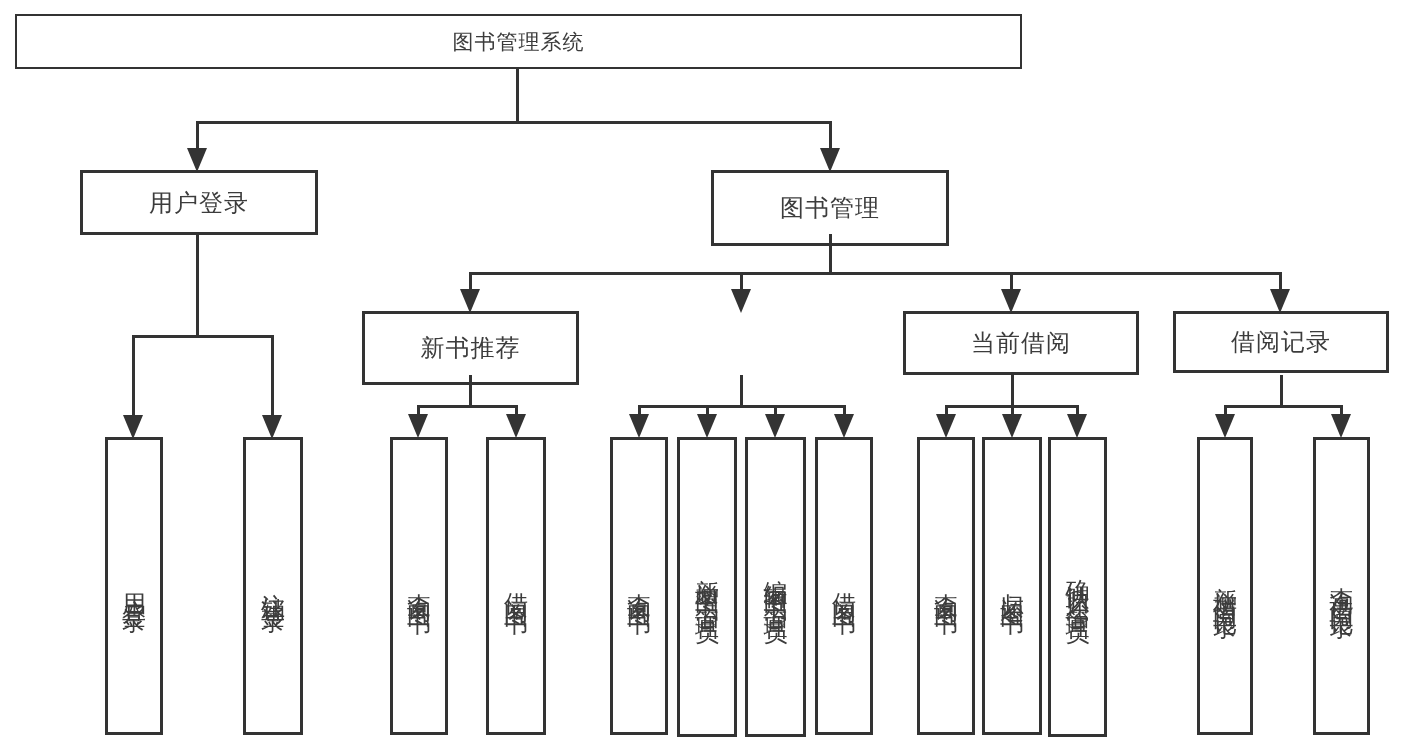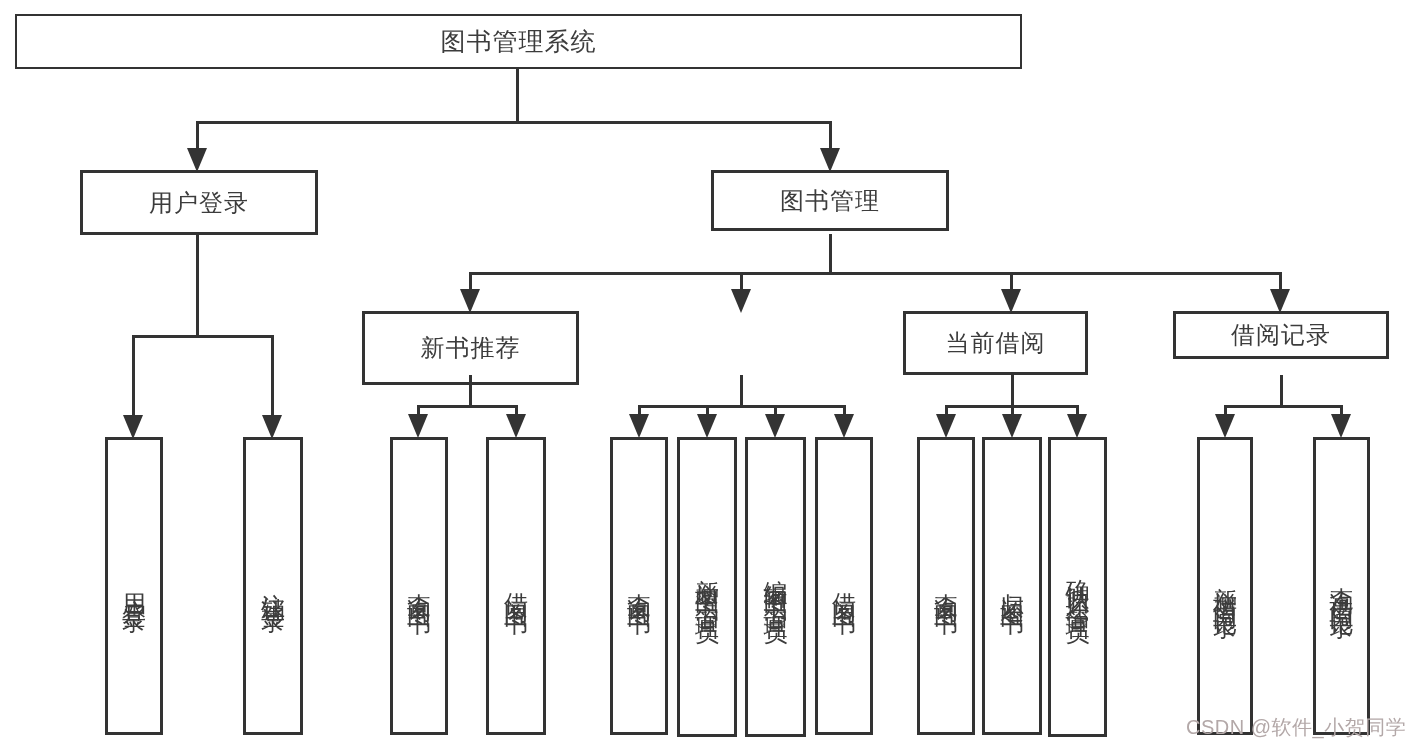--- a/index.html
+++ b/index.html
@@ -21,21 +21,21 @@
     border:3px solid var(--line);
     box-sizing:border-box;
     display:flex;
     align-items:center;
     justify-content:center;
     color:var(--text);
     font-size:24px;
     letter-spacing:1px;
     white-space:nowrap;
   }
-  .box.root{border-width:2px;font-size:25px;}
+  .box.root{border-width:2px;font-size:21px;}
   .box.vert{
     writing-mode:vertical-rl;
     letter-spacing:6px;
     font-size:24px;
     line-height:1;
     white-space:normal;
   }
   .hline,.vline{position:absolute;background:var(--line);}
   .arrow{
     position:absolute;width:0;height:0;
@@ -53,45 +53,44 @@
   }
 </style>
 </head>
 <body>
 
 <div class="stage">
 
   <div class="box root" style="left:15px;top:14px;width:1007px;height:55px">图书管理系统</div>
 
   <div class="box" style="left:80px;top:170px;width:238px;height:65px">用户登录</div>
-  <div class="box" style="left:711px;top:170px;width:238px;height:61px">图书管理</div>
+  <div class="box" style="left:711px;top:170px;width:238px;height:76px">图书管理</div>
 
   <div class="box" style="left:362px;top:311px;width:217px;height:74px">新书推荐</div>
-  <div class="box" style="left:903px;top:311px;width:185px;height:64px">当前借阅</div>
-  <div class="box" style="left:1173px;top:311px;width:216px;height:48px">借阅记录</div>
+  <div class="box" style="left:903px;top:311px;width:236px;height:64px">当前借阅</div>
+  <div class="box" style="left:1173px;top:311px;width:216px;height:62px">借阅记录</div>
 
   <div class="box vert" style="left:105px;top:437px;width:58px;height:298px">用户登录</div>
   <div class="box vert" style="left:243px;top:437px;width:60px;height:298px">注销登录</div>
 
   <div class="box vert" style="left:390px;top:437px;width:58px;height:298px">查询图书</div>
   <div class="box vert" style="left:486px;top:437px;width:60px;height:298px">借阅图书</div>
 
   <div class="box vert" style="left:610px;top:437px;width:58px;height:298px">查询图书</div>
   <div class="box vert" style="left:677px;top:437px;width:60px;height:300px">新增图书（管理员）</div>
   <div class="box vert" style="left:745px;top:437px;width:61px;height:300px">编辑图书（管理员）</div>
   <div class="box vert" style="left:815px;top:437px;width:58px;height:298px">借阅图书</div>
 
   <div class="box vert" style="left:917px;top:437px;width:58px;height:298px">查询图书</div>
   <div class="box vert" style="left:982px;top:437px;width:60px;height:298px">归还图书</div>
   <div class="box vert" style="left:1048px;top:437px;width:59px;height:300px">确认归还（管理员）</div>
 
   <div class="box vert" style="left:1197px;top:437px;width:56px;height:298px">新增借阅记录</div>
   <div class="box vert" style="left:1313px;top:437px;width:57px;height:298px">查询借阅记录</div>
 
-  <div class="watermark">CSDN @软件_小贺同学</div>
 <div class="vline" style="left: 515.5px; top: 69px; width: 3px; height: 54px;"></div>
     <div class="vline" style="left: 195.5px; top: 235px; width: 3px; height: 102px;"></div>
     <div class="vline" style="left: 828.5px; top: 234px; width: 3px; height: 40px;"></div>
     <div class="vline" style="left: 468.5px; top: 375px; width: 3px; height: 32px;"></div>
     <div class="vline" style="left: 739.5px; top: 375px; width: 3px; height: 32px;"></div>
     <div class="vline" style="left: 1010.5px; top: 375px; width: 3px; height: 32px;"></div>
     <div class="vline" style="left: 1279.5px; top: 375px; width: 3px; height: 32px;"></div>
     <div class="hline" style="left: 196px; top: 121px; width: 635px; height: 3px;"></div>
     <div class="hline" style="left: 132px; top: 335px; width: 142px; height: 3px;"></div>
     <div class="hline" style="left: 469px; top: 272px; width: 813px; height: 3px;"></div>

